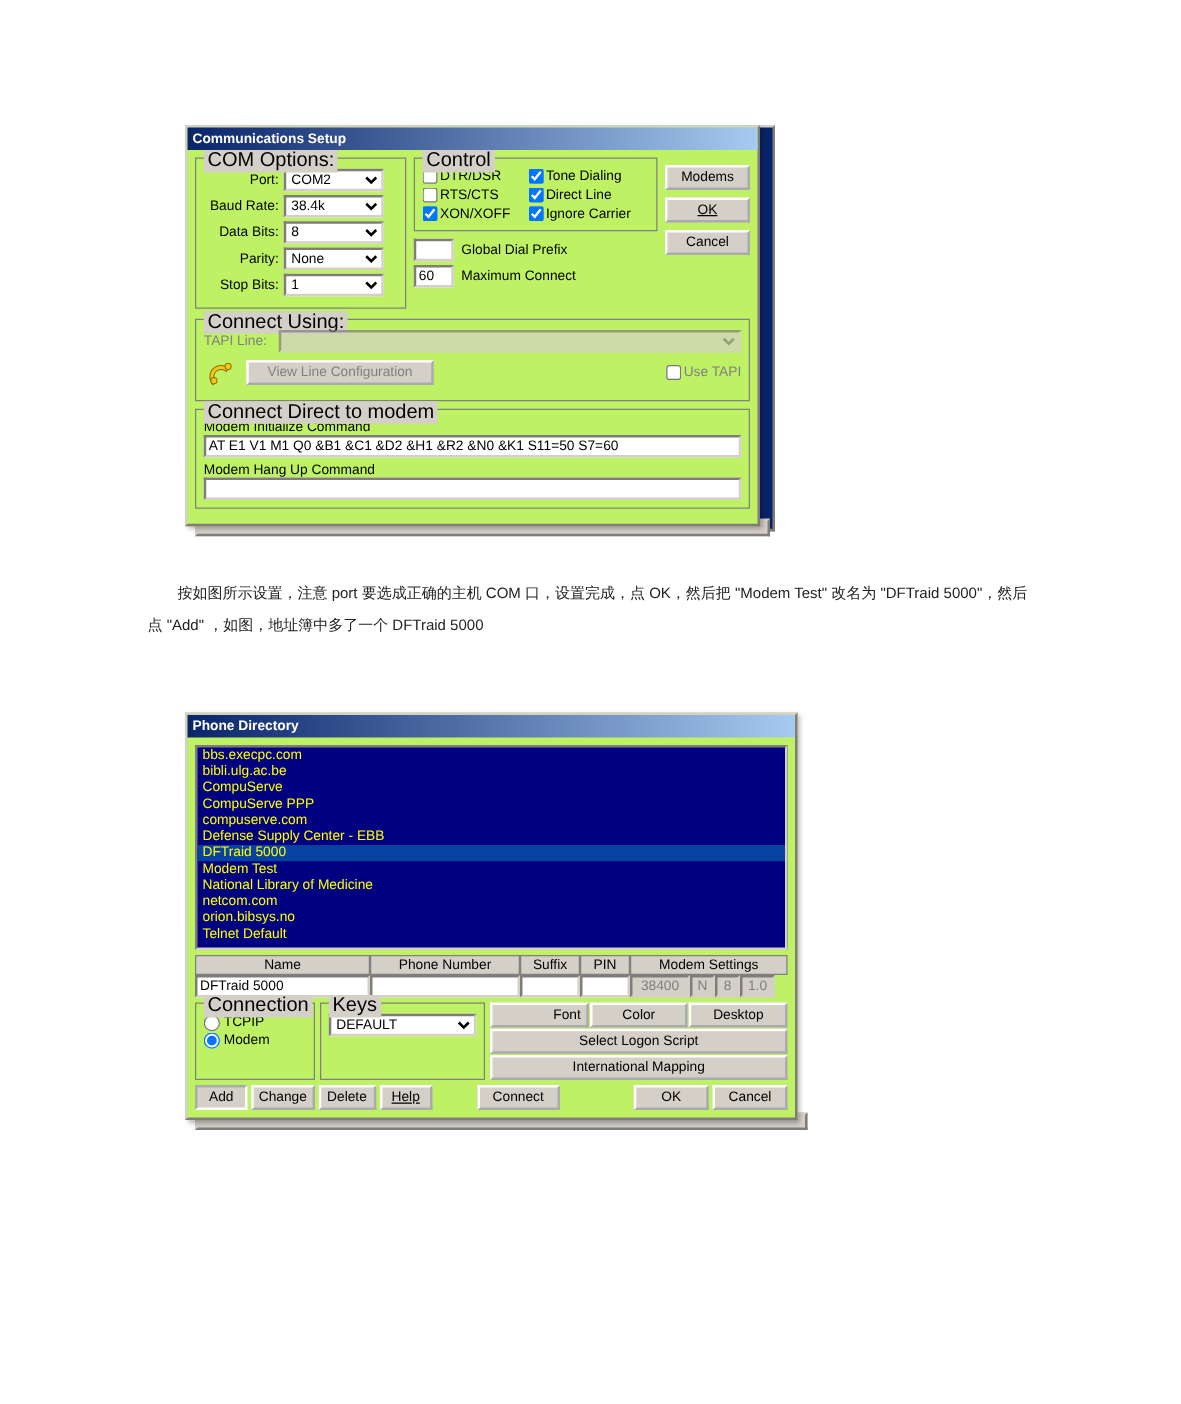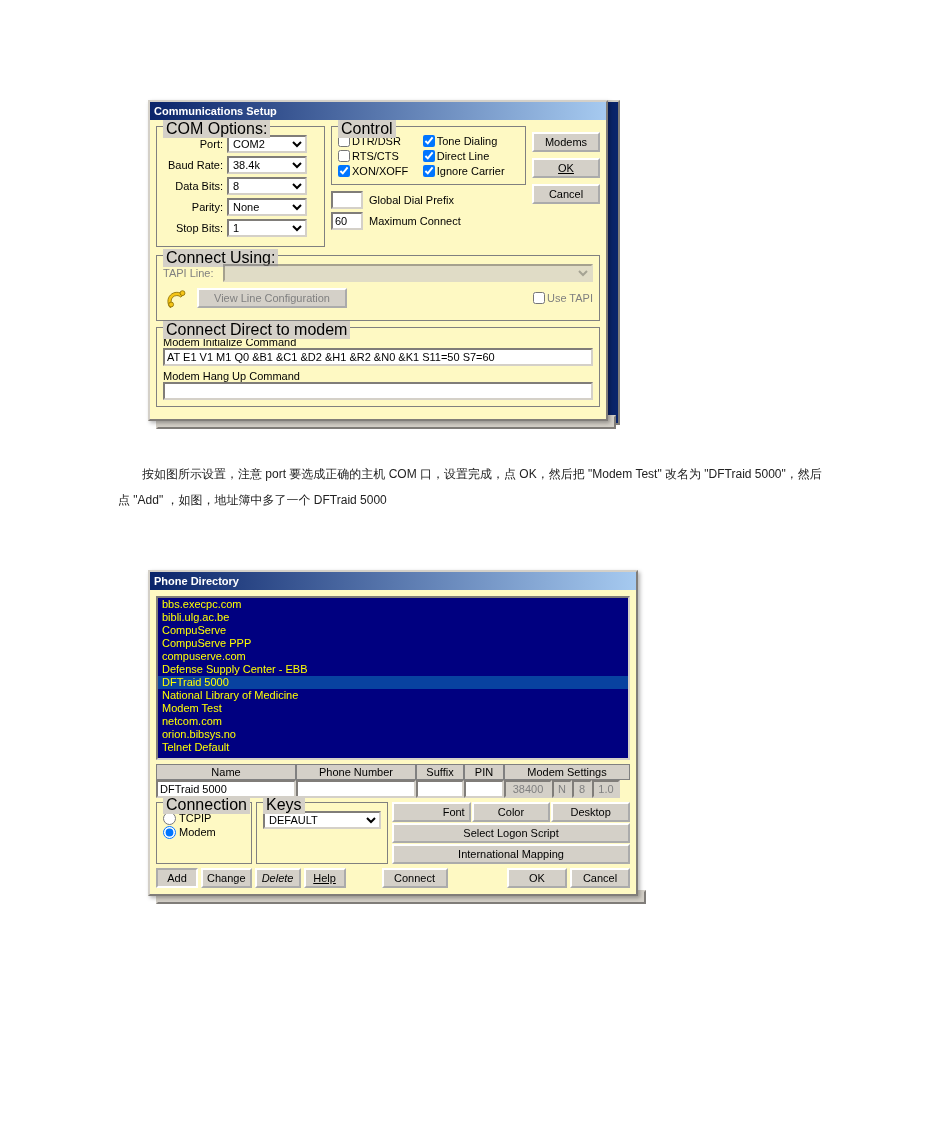--- a/index.html
+++ b/index.html
@@ -9,21 +9,21 @@
     font-family: Tahoma, Arial, sans-serif;
     font-size: 11px;
     width: 945px;
   }
   .page-wrap {
     padding: 100px 118px 80px 118px;
   }
   .window {
     position: relative;
     border: 2px outset #d4d0c8;
-    background: #fef9c3;
+    background: #bef264;
     box-shadow: 2px 2px 4px rgba(0,0,0,0.3);
   }
   .titlebar {
     background: linear-gradient(to right, #0a246a, #a6caf0);
     color: #fff;
     font-weight: bold;
     font-size: 11px;
     padding: 2px 4px;
     height: 14px;
     line-height: 14px;
@@ -283,22 +283,22 @@
       <div class="content">
 
         <div class="listbox" id="phone-list">
             <div class="item">bbs.execpc.com</div>
             <div class="item">bibli.ulg.ac.be</div>
             <div class="item">CompuServe</div>
             <div class="item">CompuServe PPP</div>
             <div class="item">compuserve.com</div>
             <div class="item">Defense Supply Center - EBB</div>
             <div class="item selected">DFTraid 5000</div>
+            <div class="item">Modem Test</div>
             <div class="item">National Library of Medicine</div>
-            <div class="item">Modem Test</div>
             <div class="item">netcom.com</div>
             <div class="item">orion.bibsys.no</div>
             <div class="item">Telnet Default</div>
           </div>
 
         <div style="display:flex; margin-top:4px;">
           <div class="header-cell" style="width:140px;">Name</div>
           <div class="header-cell" style="width:120px;">Phone Number</div>
           <div class="header-cell" style="width:48px;">Suffix</div>
           <div class="header-cell" style="width:40px;">PIN</div>
@@ -339,21 +339,21 @@
               <button class="btn small" style="flex:1;">Desktop</button>
             </div>
             <button class="btn" style="width:100%;">Select Logon Script</button>
             <button class="btn" style="width:100%;">International Mapping</button>
           </div>
         </div>
 
         <div class="btn-row" style="align-items:center;">
           <button class="btn small pressed" style="min-width:42px;">Add</button>
           <button class="btn small" style="min-width:50px;">Change</button>
-          <button class="btn small" style="min-width:46px;font-style:italic;">Delete</button>
+          <button class="btn small" style="min-width:46px;">Delete</button>
           <button class="btn small" style="min-width:42px;text-decoration:underline;">Help</button>
           <span style="flex:0 0 30px;"></span>
           <button class="btn" style="min-width:66px;">Connect</button>
           <span style="flex:1;"></span>
           <button class="btn" style="min-width:60px;">OK</button>
           <button class="btn" style="min-width:60px;">Cancel</button>
         </div>
 
       </div>
     </div>

